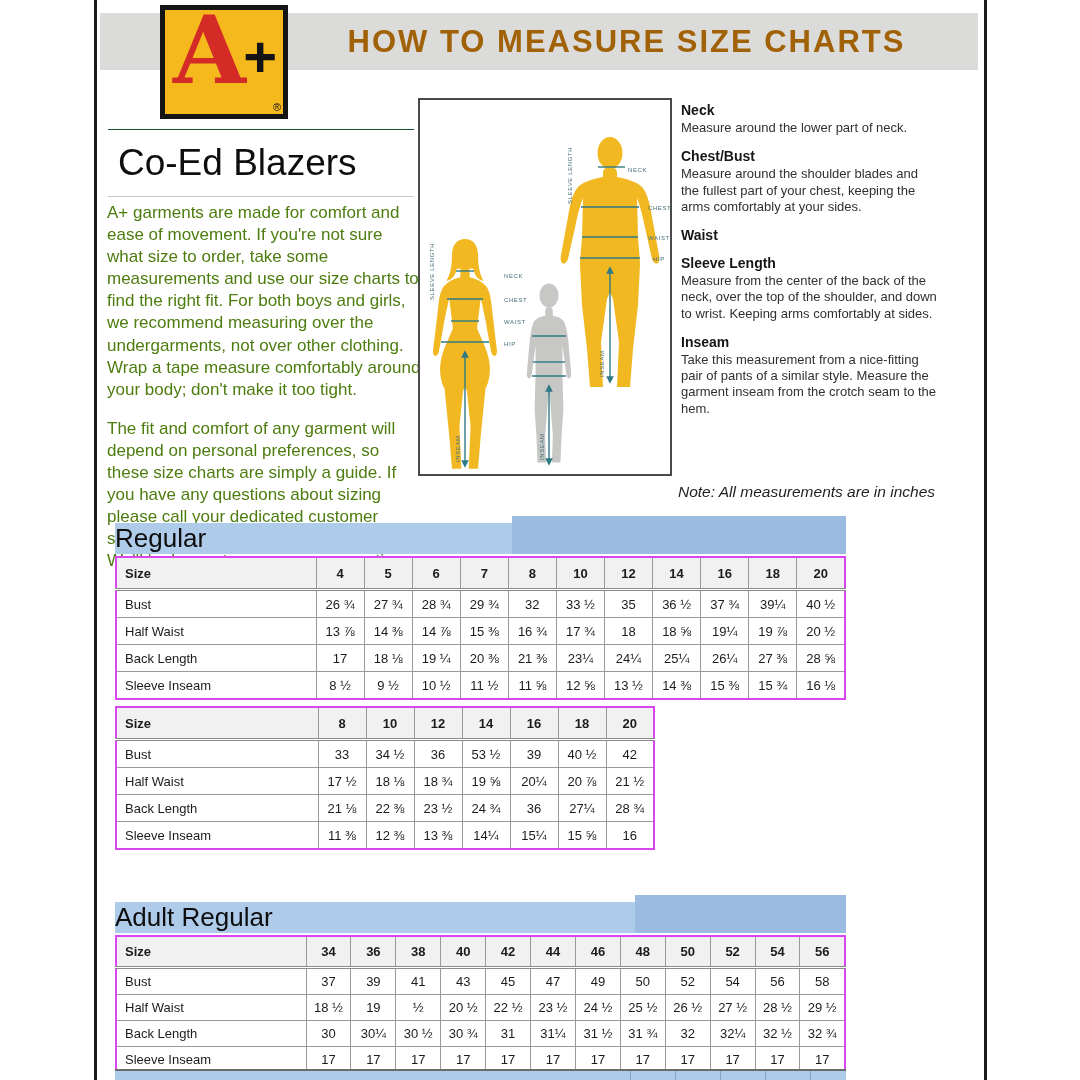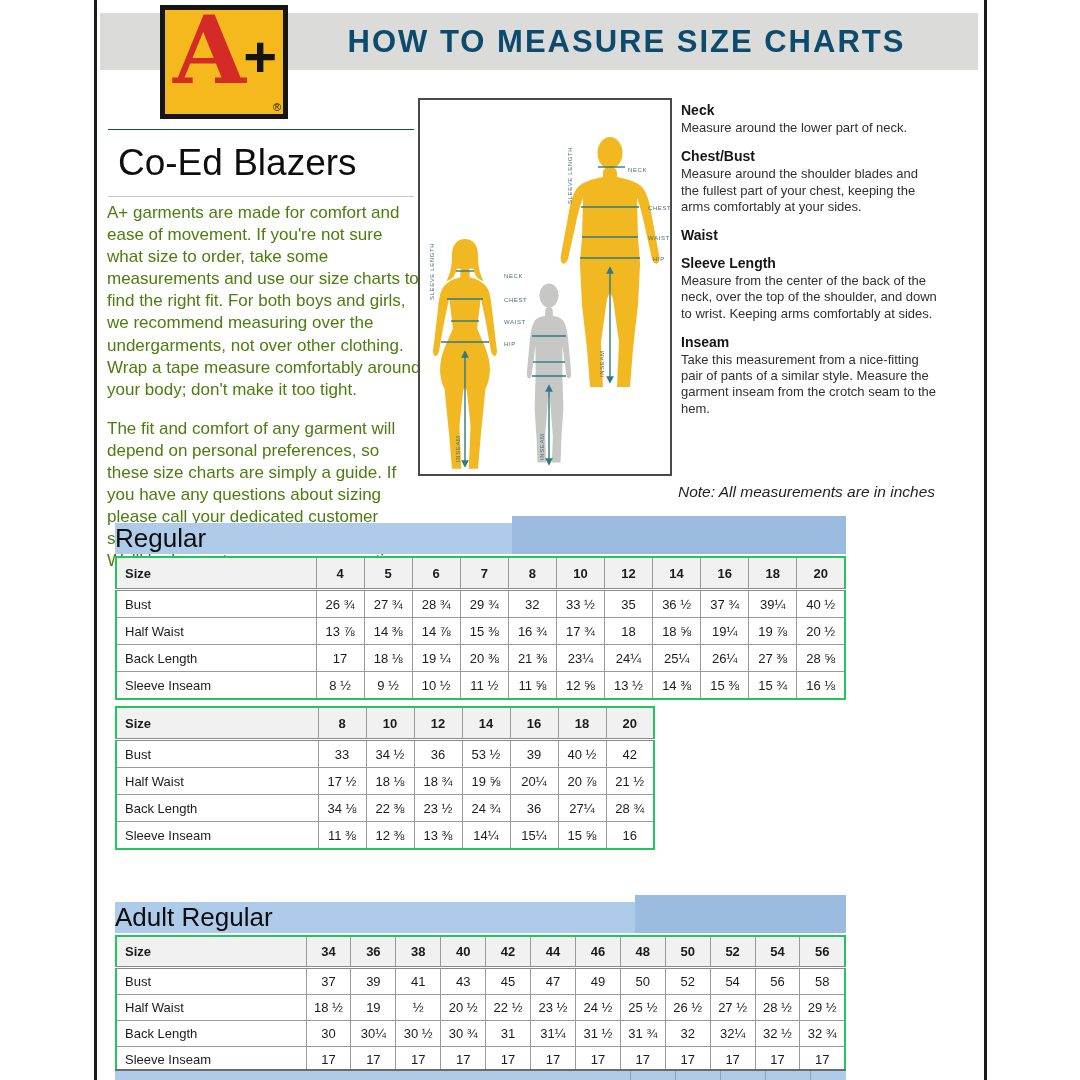--- a/index.html
+++ b/index.html
@@ -4,21 +4,21 @@
 <style>
   html,body{margin:0;padding:0;background:#fff;}
   #page{position:relative;width:1080px;height:1080px;background:#ffffff;overflow:hidden;
         font-family:"Liberation Sans",sans-serif;color:#222;}
   .page-rule{position:absolute;top:0;width:3px;height:1080px;background:#1b1b1b;}
   #rule-left{left:94px;} #rule-right{left:984px;}
 
   
   .banner{position:absolute;left:100px;top:13px;width:878px;height:57px;background:#dbdbda;
           display:flex;align-items:center;justify-content:center;box-sizing:border-box;padding-left:175px;}
-  .banner span{color:#0c4a6e;font-weight:bold;font-size:31px;letter-spacing:2px;white-space:nowrap;}
+  .banner span{color:#a16207;font-weight:bold;font-size:31px;letter-spacing:2px;white-space:nowrap;}
   .logo{position:absolute;left:160px;top:5px;width:128px;height:114px;background:var(--logo-yellow,#F5B91E);
         border:5px solid #151515;box-sizing:border-box;}
   .logo-a{position:absolute;left:8px;top:-16px;font-family:"DejaVu Serif",serif;font-weight:bold;
           font-size:94px;color:var(--logo-red,#D42B26);line-height:1.2;}
   .logo-plus{position:absolute;right:6px;top:18px;font-size:58px;font-weight:bold;color:#141414;line-height:1;}
   .logo-reg{position:absolute;right:2px;bottom:1px;font-size:11px;color:#141414;}
 
   
   .title-block{position:absolute;left:108px;top:129px;width:306px;height:66px;
                border-top:1px solid #14532d;border-bottom:1px solid #c8c8c8;display:flex;align-items:center;}
@@ -44,21 +44,21 @@
         font-style:italic;font-size:15.5px;color:#1f1f1f;}
 
   
   .table-block{position:absolute;left:115px;}
   #t0{top:516px;width:731px;} #t1{top:704px;width:540px;} #t2{top:895px;width:731px;}
   .bar{position:relative;height:31px;margin-top:7px;background:var(--bar-blue,#AECBEA);}
   .bar-dark{position:absolute;top:-7px;bottom:0;right:0;background:var(--bar-blue-dark,#9BBCE0);}
   #t0 .bar-dark{width:334px;} #t2 .bar-dark{width:211px;}
   .bar-label{position:relative;z-index:1;font-size:26px;color:#0d0d0d;line-height:30px;white-space:nowrap;}
   .size-table{border-collapse:collapse;table-layout:fixed;width:100%;margin-top:2px;
-              border:2px solid #22c55e;background:#fff;}
+              border:2px solid #d946ef;background:#fff;}
   .size-table th,.size-table td{border:1px solid #9a9a9a;font-size:13px;color:#1b1b1b;
               text-align:center;white-space:nowrap;overflow:hidden;height:26px;padding:0;}
   .size-table th{background:#f1f1f1;font-weight:bold;height:30px;border-bottom:3px double #8a8a8a;}
   .size-table .rowhead{text-align:left;padding-left:8px;}
   #t2 .size-table th{height:29px;} #t2 .size-table td{height:25px;}
 
   .bottom-strip{position:absolute;left:115px;top:1069px;width:731px;height:11px;
                 background:var(--bar-blue,#AECBEA);border-top:2px solid #6b6b6b;box-sizing:border-box;}
   .bottom-strip .ticks{position:absolute;right:0;top:0;height:100%;width:260px;
       background:repeating-linear-gradient(90deg,transparent 0 44px,#84a3c7 44px 45px);}
@@ -318,21 +318,21 @@
             <td>17 ½</td>
             <td>18 ⅛</td>
             <td>18 ¾</td>
             <td>19 ⅝</td>
             <td>20¼</td>
             <td>20 ⅞</td>
             <td>21 ½</td>
           </tr>
           <tr>
             <td class="rowhead">Back Length</td>
-            <td>34 ⅛</td>
+            <td>21 ⅛</td>
             <td>22 ⅜</td>
             <td>23 ½</td>
             <td>24 ¾</td>
             <td>36</td>
             <td>27¼</td>
             <td>28 ¾</td>
           </tr>
           <tr>
             <td class="rowhead">Sleeve Inseam</td>
             <td>11 ⅜</td>

